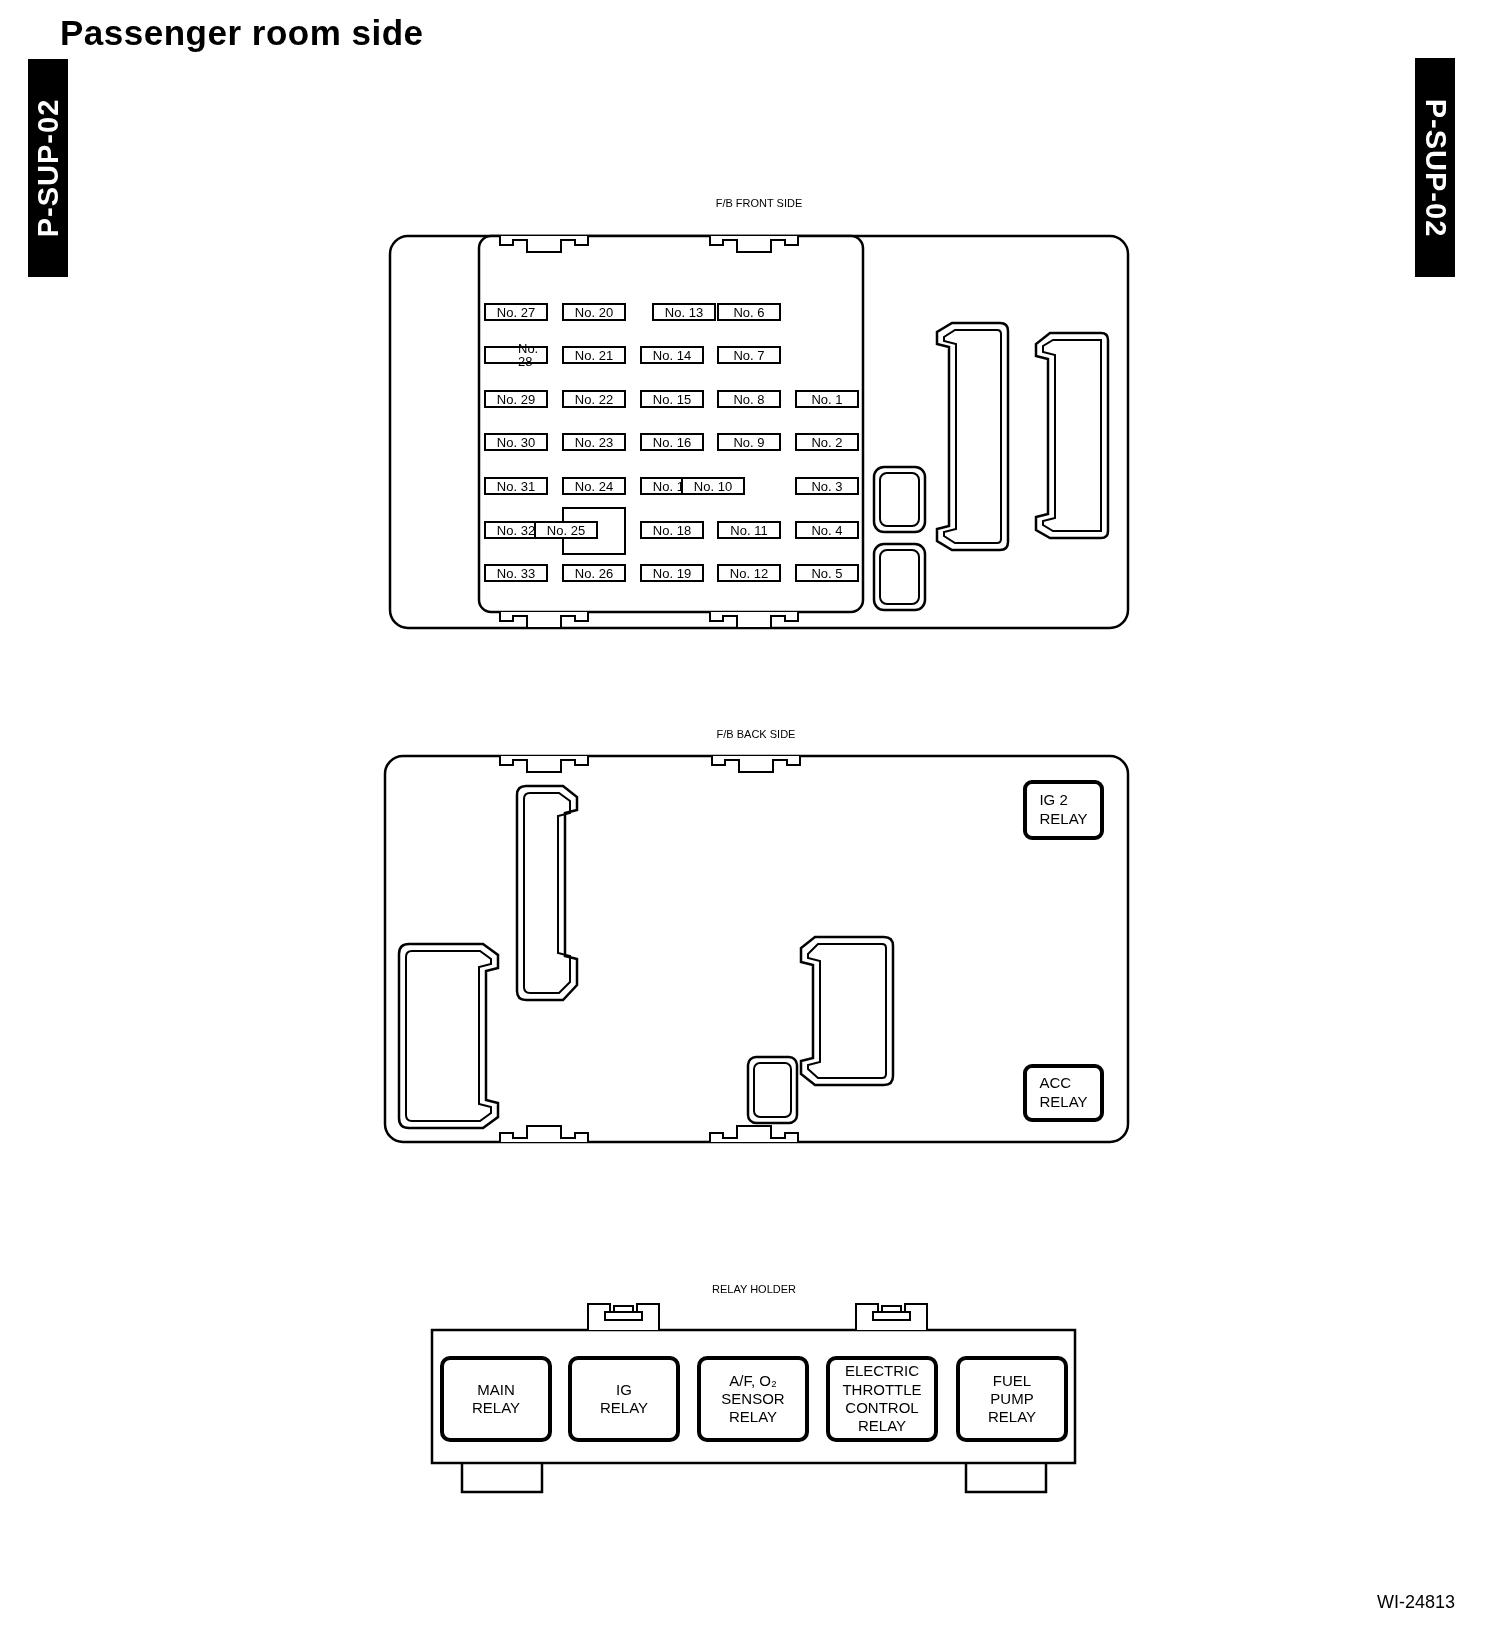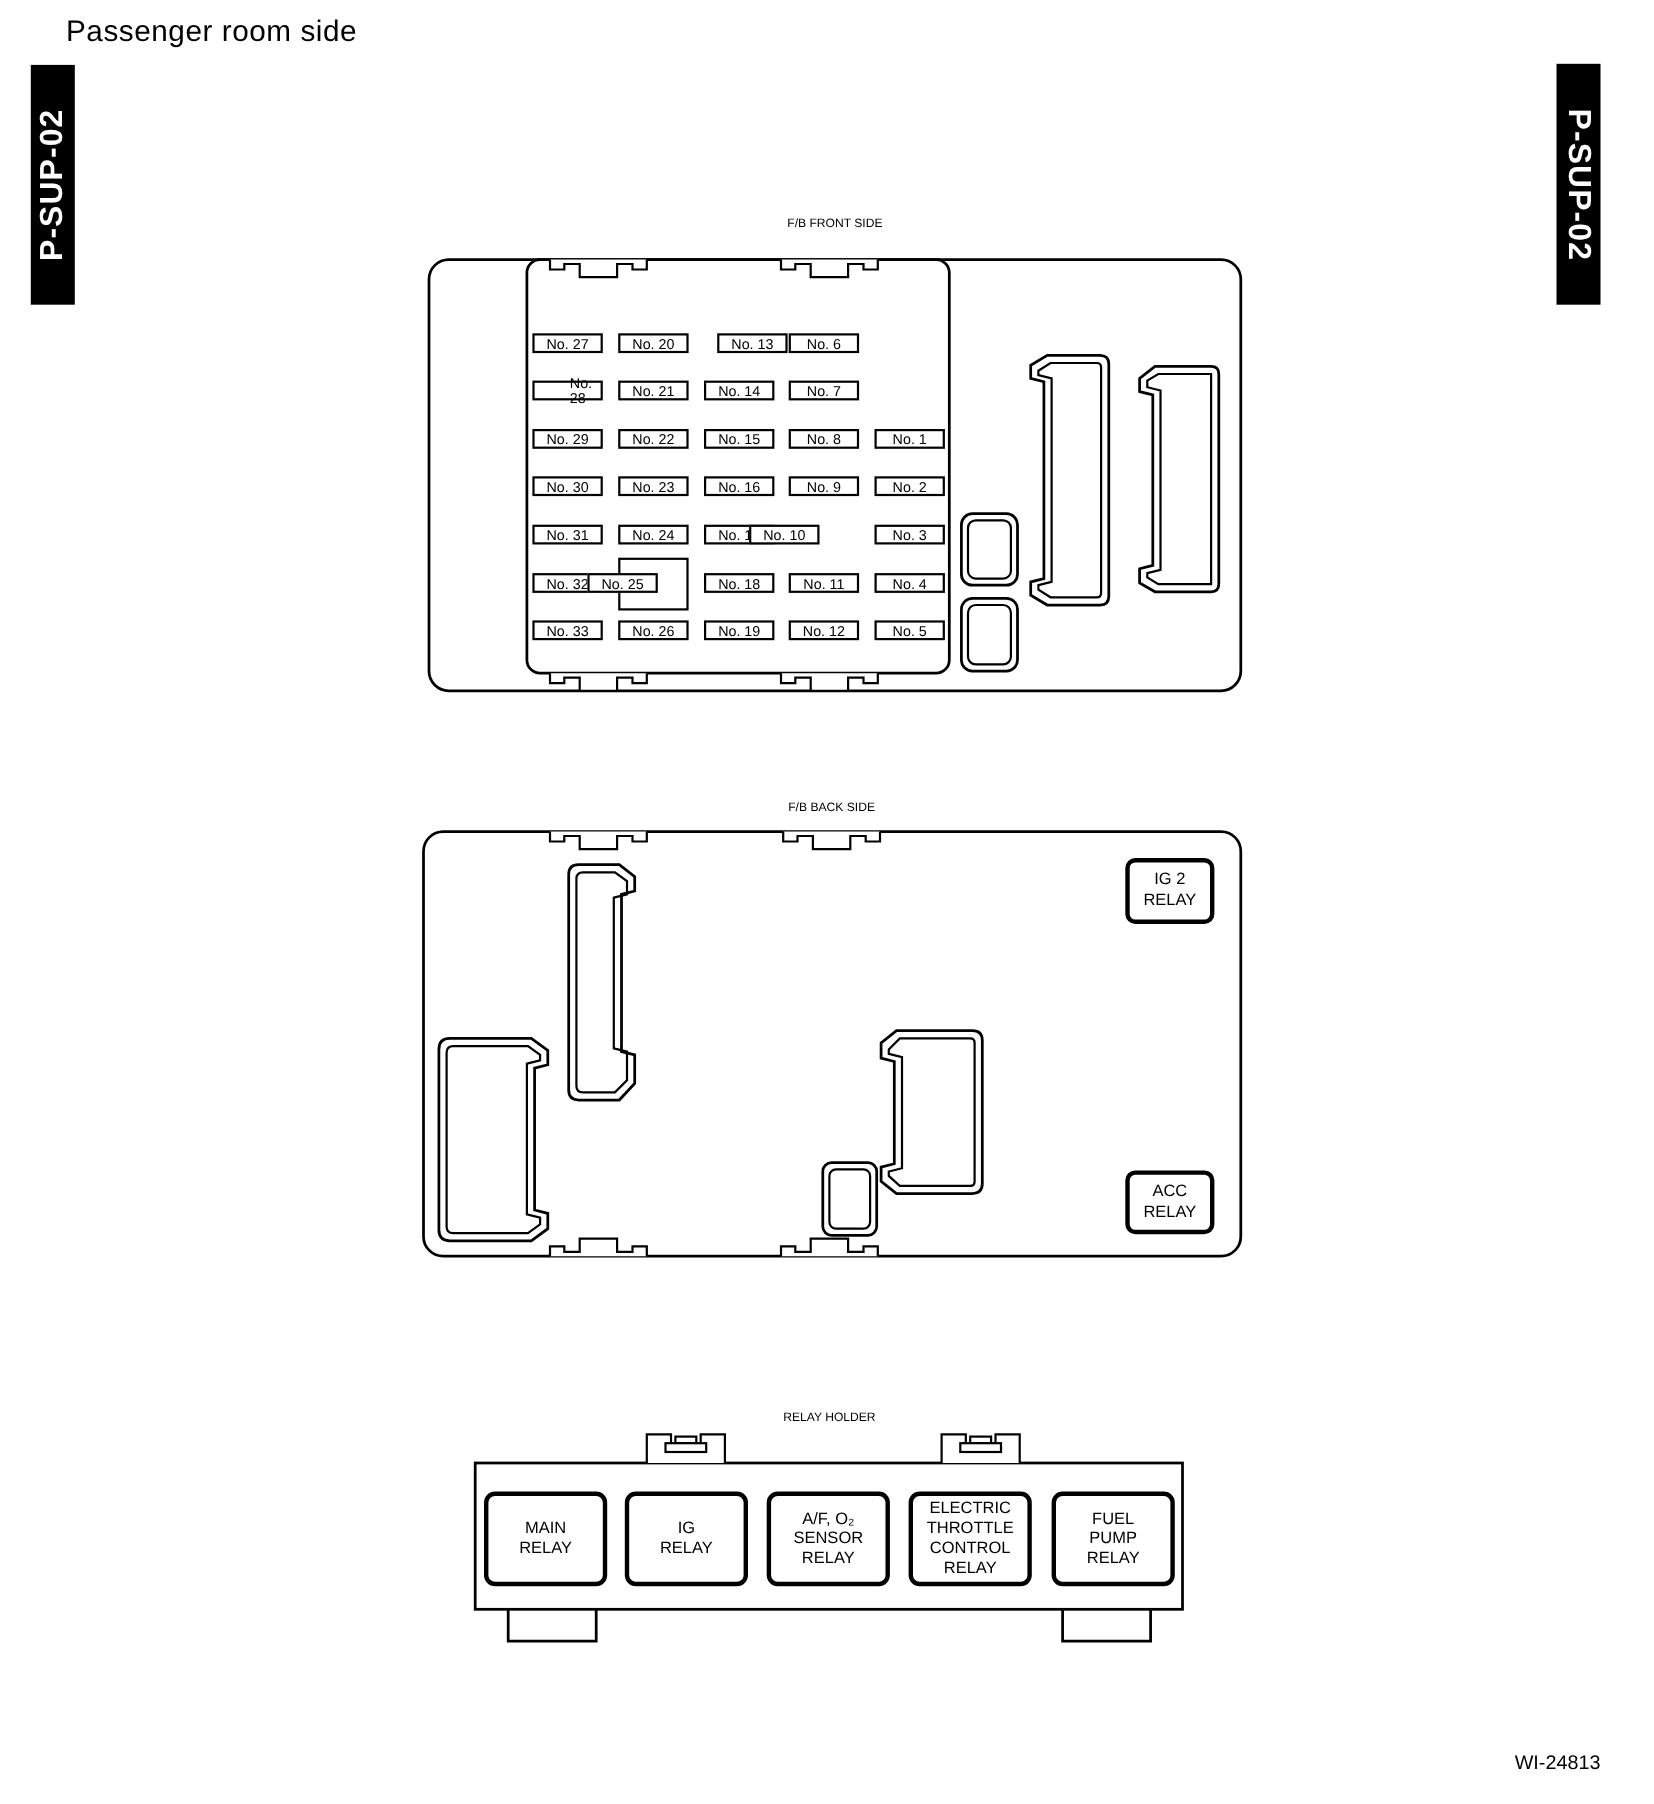--- a/index.html
+++ b/index.html
@@ -1,21 +1,21 @@
 <!DOCTYPE html>
 <html><head>
 <meta charset="utf-8">
 <style>
   html,body{margin:0;padding:0;background:#fff;}
   .page{
     position:relative;width:1504px;height:1640px;background:#ffffff;
     font-family:"Liberation Sans", sans-serif;color:#000;overflow:hidden;
   }
   .abs{position:absolute;}
-  .page-title{left:60px;top:13px;font-size:27px;font-weight:normal;letter-spacing:0.5px;}
+  .page-title{left:60px;top:13px;font-size:35px;font-weight:bold;letter-spacing:0.5px;}
   .diagram-title{font-weight:normal;font-size:11px;text-align:center;width:340px;}
   .footer-code{left:1327px;top:1592px;width:128px;font-size:18px;text-align:right;}
   .vtab{background:#000;}
   .vtab span{
     position:absolute;top:50%;left:50%;white-space:nowrap;color:#fff;
     font-weight:bold;font-size:29px;letter-spacing:1px;
   }
   .vtab.left span{transform:translate(-50%,-50%) rotate(-90deg);}
   .vtab.right span{transform:translate(-50%,-50%) rotate(90deg);}
   svg.layer{position:absolute;left:0;top:0;}
@@ -24,21 +24,21 @@
     box-sizing:border-box;display:flex;align-items:center;justify-content:center;
     font-size:13px;line-height:1;
   }
   .fuse-big{
     position:absolute;left:562px;top:507px;width:64px;height:48px;
     border:2px solid #000;box-sizing:border-box;background:#fff;
   }
   .relay-sm{
     position:absolute;border:4px solid #000;border-radius:9px;background:#fff;
     box-sizing:border-box;display:flex;align-items:center;justify-content:center;
-    text-align:center;font-size:15px;line-height:1.25;white-space:pre-line;
+    font-size:15px;line-height:1.25;white-space:pre-line;
   }
   .relay-ig2{left:1023px;top:780px;width:81px;height:60px;}
   .relay-acc{left:1023px;top:1064px;width:81px;height:58px;}
   .relaybox{
     position:absolute;top:1356px;width:112px;height:86px;border:4px solid #000;
     border-radius:10px;background:#fff;box-sizing:border-box;
     display:flex;align-items:center;justify-content:center;text-align:center;
     font-size:15px;line-height:1.22;white-space:pre-line;
   }
 </style>

